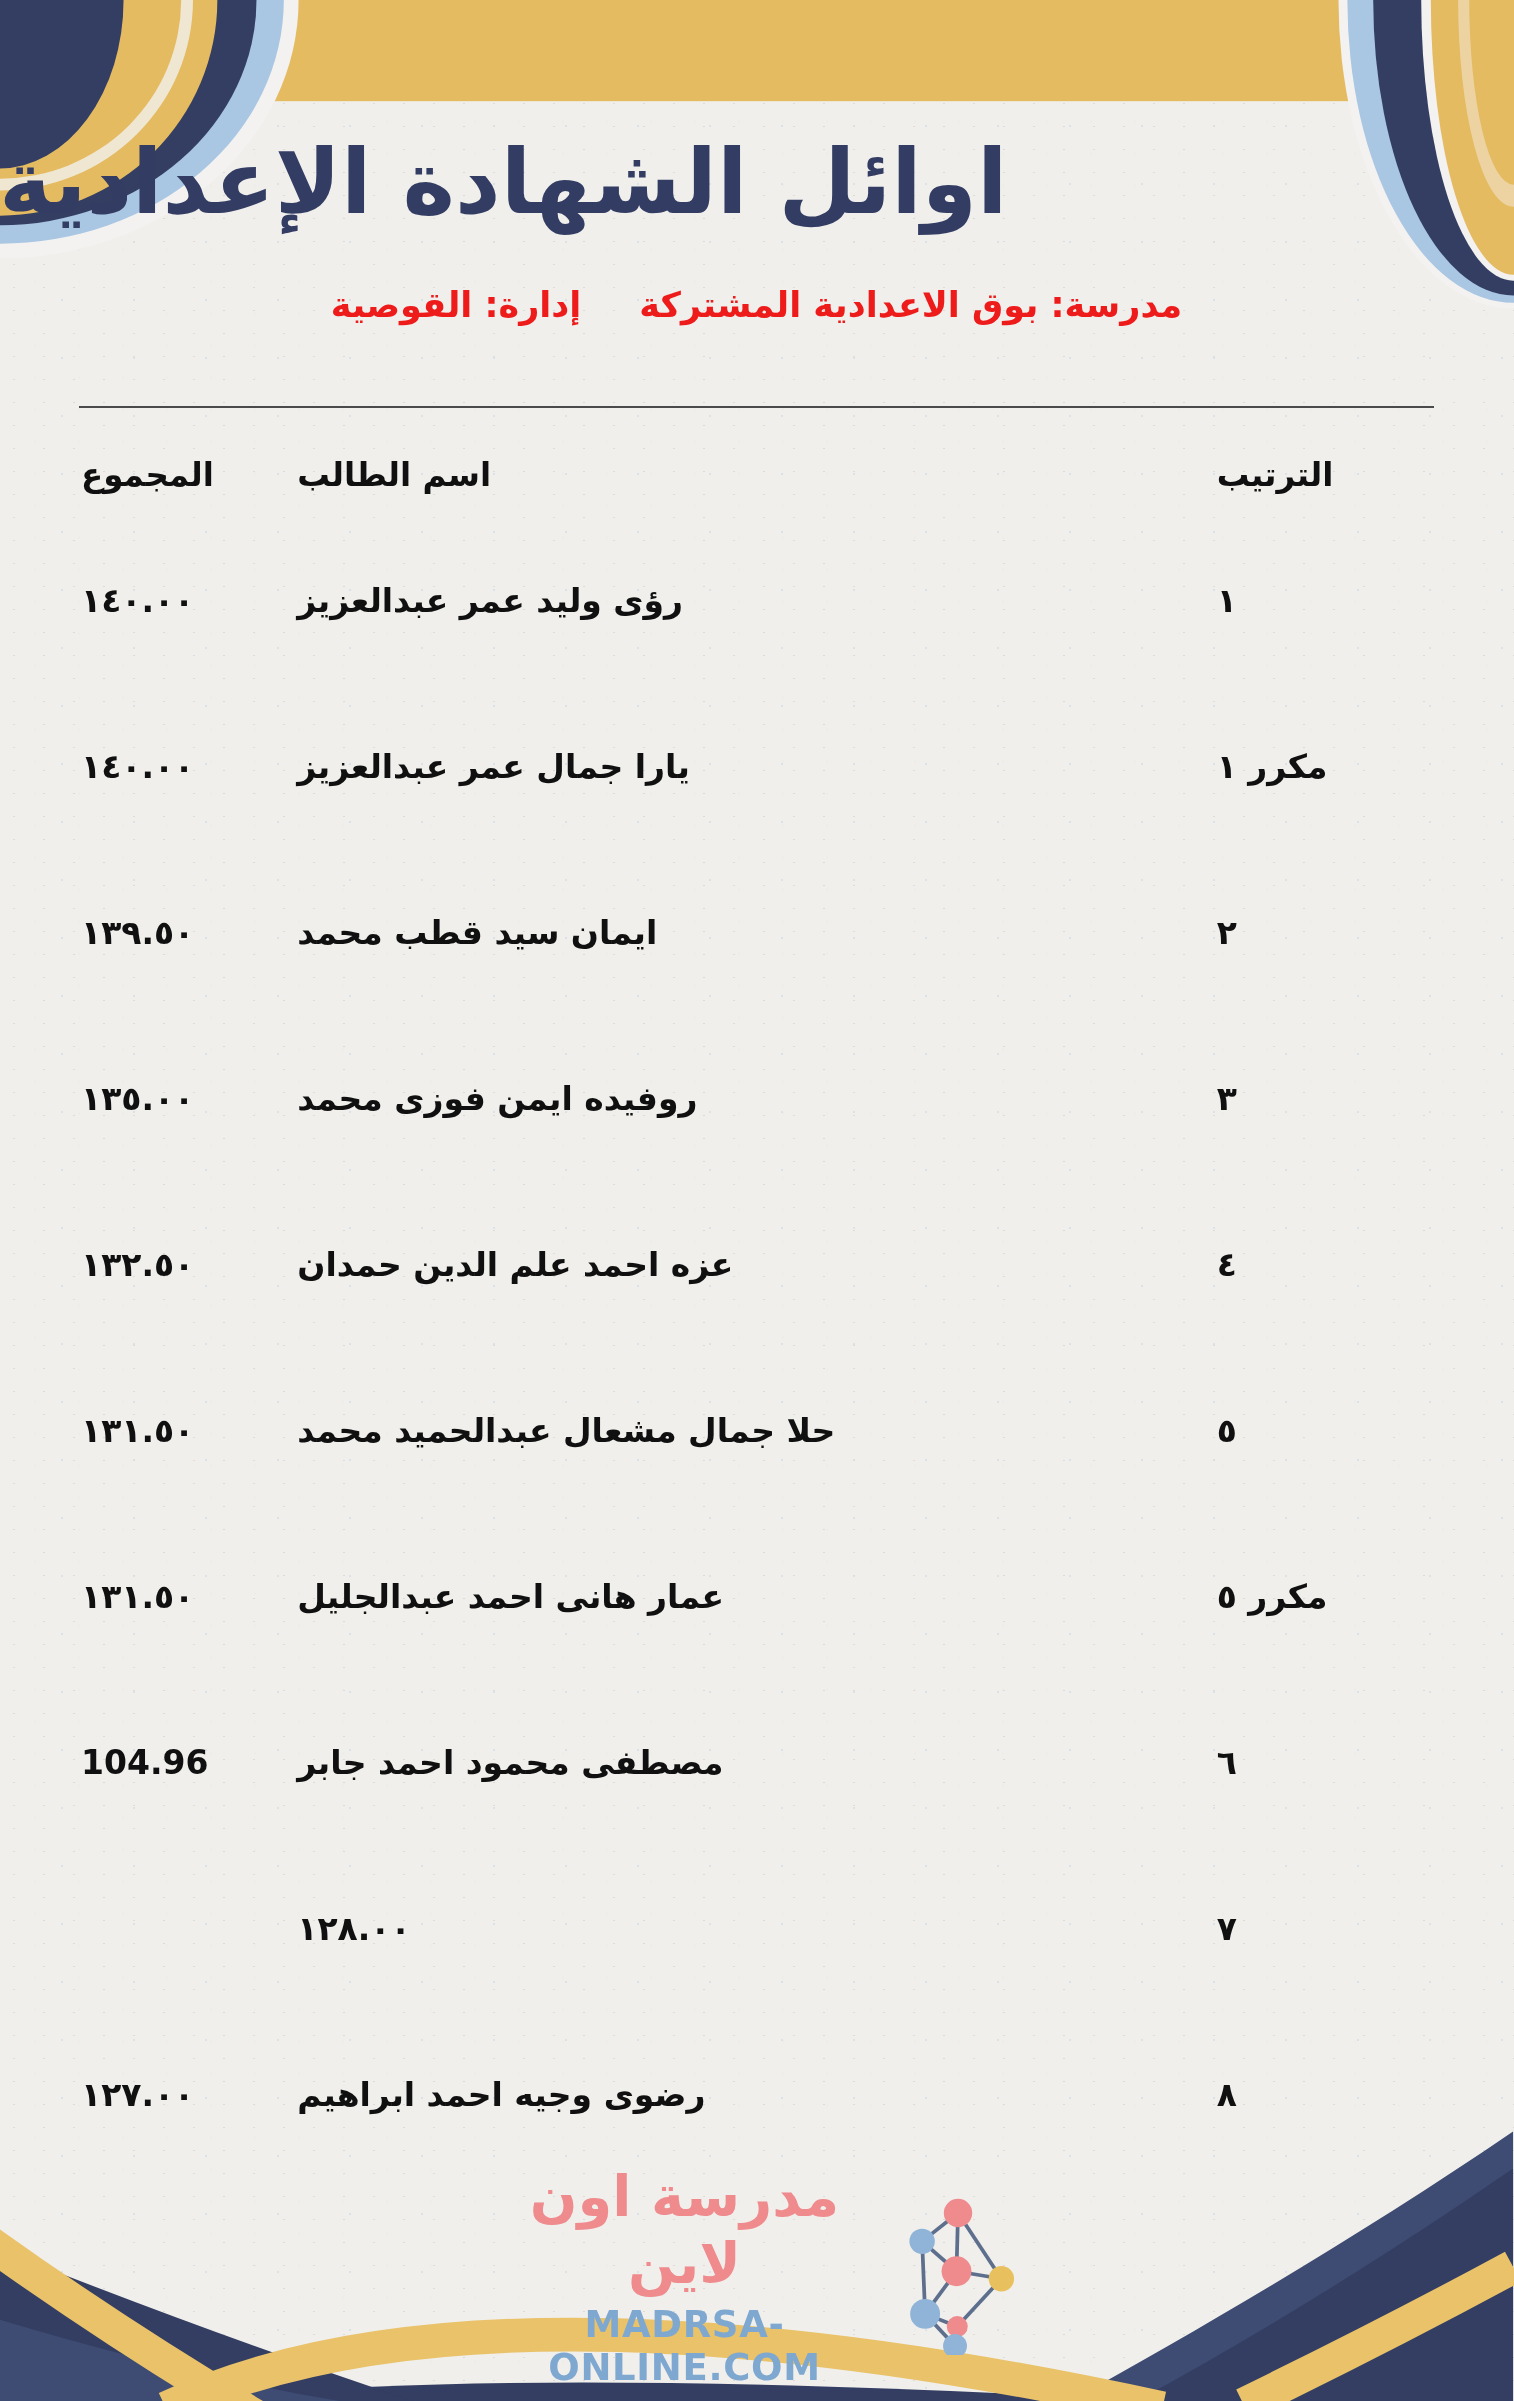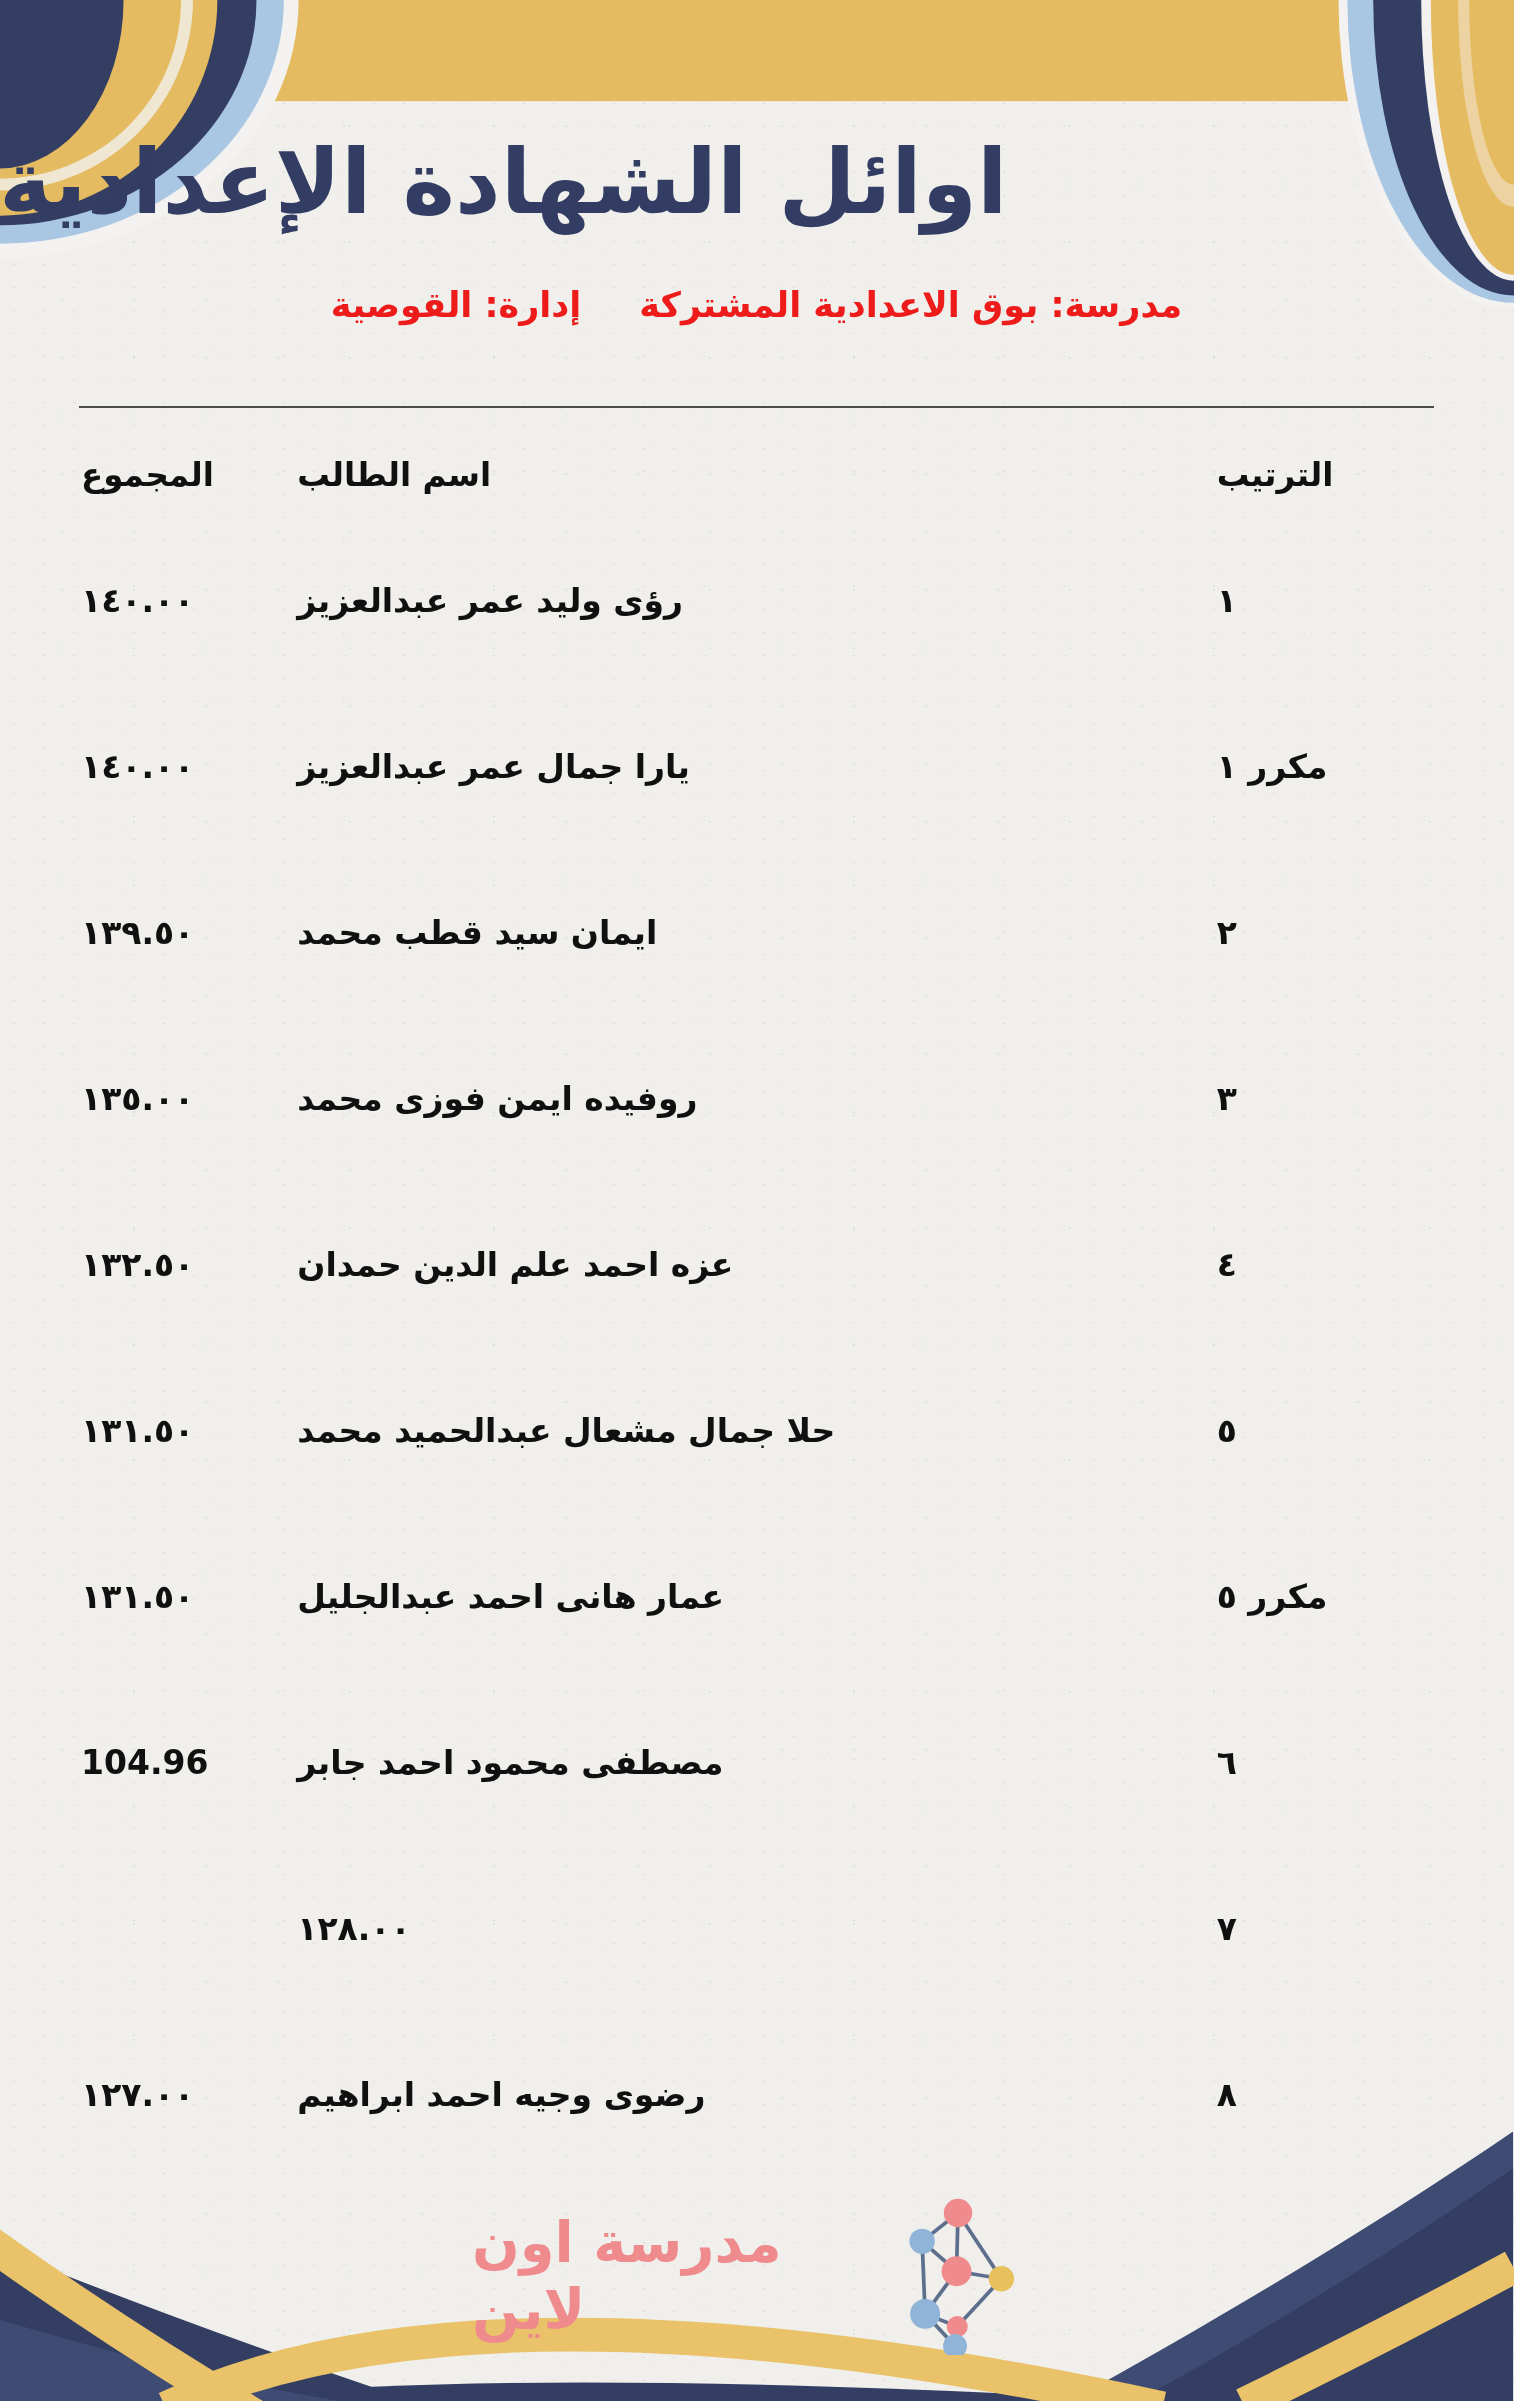--- a/index.html
+++ b/index.html
@@ -38,21 +38,21 @@
     display:grid;grid-template-columns:16% 68% 16%;align-items:center;
   }
   .thead{height:85px;font-size:32.5px;font-weight:bold;color:#101010;}
   .tr{height:166px;font-size:33px;font-weight:bold;color:#101010;}
   .th,.td{text-align:left;white-space:nowrap;}
 
   .logo{
     position:absolute;top:2169px;left:473px;width:550px;height:214px;
     display:flex;flex-direction:row;align-items:center;gap:11.8px;direction:ltr;
   }
-  .logo-text{width:425px;text-align:left;}
+  .logo-text{width:425px;text-align:center;}
   .logo-ar{font-size:56px;font-weight:bold;color:#ef8a8d;line-height:1.2;}
   .logo-en{font-size:37px;font-weight:bold;color:#7fa8d0;letter-spacing:0.7px;margin-top:5.9px;}
 </style>
 </head>
 <body>
 
 <div id="canvas">
 
   <svg id="top-decor" class="decor" width="1515" height="517" viewBox="0 0 2050 700">
     <rect x="0" y="0" width="2050" height="137" fill="#e5bb62"></rect>
@@ -160,20 +160,21 @@
     <div class="td">٨</div>
     <div class="td">رضوى وجيه احمد ابراهيم</div>
     <div class="td">١٢٧.٠٠</div>
   </div>
 </div>
   </div>
 
   <div class="logo">
     <div class="logo-text">
       <div class="logo-ar">مدرسة اون لاين</div>
+      <div class="logo-en">MADRSA-ONLINE.COM</div>
     </div>
     <svg width="107" height="157" viewBox="0 0 140 210">
       <g stroke="#5d6f8d" stroke-width="5" fill="none">
         <line x1="64" y1="20" x2="16" y2="58"></line>
         <line x1="64" y1="20" x2="62" y2="98"></line>
         <line x1="64" y1="20" x2="122" y2="108"></line>
         <line x1="16" y1="58" x2="62" y2="98"></line>
         <line x1="16" y1="58" x2="20" y2="155"></line>
         <line x1="62" y1="98" x2="122" y2="108"></line>
         <line x1="62" y1="98" x2="20" y2="155"></line>

